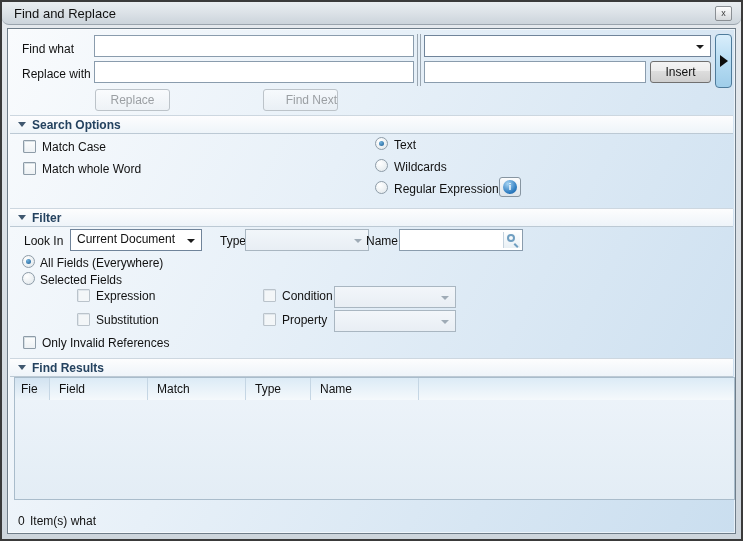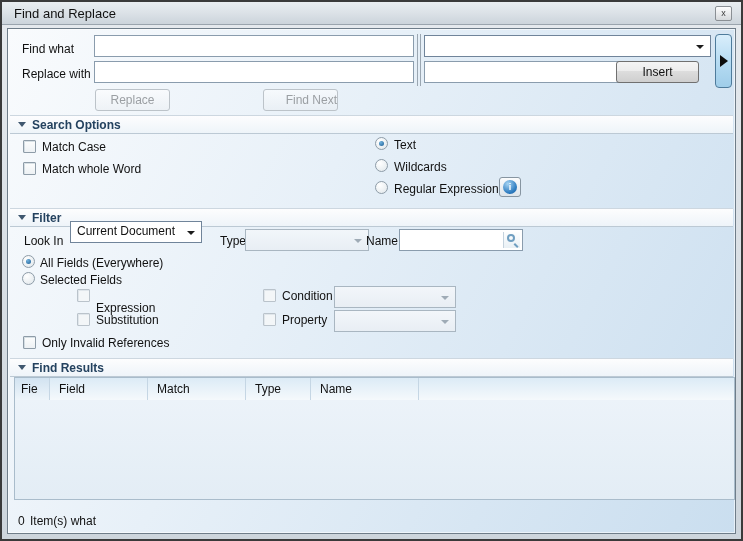--- a/index.html
+++ b/index.html
@@ -6,20 +6,21 @@
   html,body { font-family:"Liberation Sans", sans-serif; }
   .window {
     position:relative; width:743px; height:541px;
     border:2px solid #3a3a3a; background:linear-gradient(#e6eaee,#cdd5dc);
     overflow:hidden;
   }
   .titlebar {
     position:absolute; left:0; top:0; right:0; height:23px;
     background:linear-gradient(#e9edf0 0%, #dde3e8 45%, #ccd4db 100%);
     border-bottom:1px solid #9aa4ad;
+    border-radius:7px;
   }
   .title-text { position:absolute; left:12px; top:4px; font-size:13px; color:#111; }
   .close-btn {
     position:absolute; right:9px; top:4px; width:17px; height:15px;
     border:1px solid #8a8f94; border-radius:2px;
     background:linear-gradient(#fdfdfd,#d6d9dc);
     font-size:9px; line-height:13px; text-align:center; color:#3a3a3a; cursor:default;
   }
   .content {
     position:absolute; left:5px; top:26px; right:5px; bottom:5px;
@@ -133,21 +134,21 @@
       <span></span>
       <span class="combo-arrow"></span>
     </div>
     <div class="expand-btn" style="left:707px; top:5px;">
       <span class="tri-right"></span>
     </div>
 
     <span class="lbl abs" style="left:14px; top:38px;">Replace with</span>
     <input class="txtinput" style="left: 86px; top: 32px; width: 320px;" value="">
     <input class="txtinput" style="left: 416px; top: 32px; width: 222px;" value="">
-    <div class="btn" style="left:608px; top:32px; width:83px;">Insert</div>
+    <div class="btn" style="left:642px; top:32px; width:61px;">Insert</div>
 
     <div class="btn disabled" style="left:87px; top:60px; width:75px;">Replace</div>
     <div class="btn disabled" style="left:255px; top:60px; width:75px;text-align:right;">Find Next</div>
 
     <div class="section-hdr" style="top:86px;">
       <span class="tri-down"></span>
       <span class="hdr-text">Search Options</span>
     </div>
 
     <span class="checkbox" style="left:15px; top:111px;"></span>
@@ -164,21 +165,21 @@
     <div class="help-btn" style="left:491px; top:148px;">
       <span class="info-icon">i</span>
     </div>
 
     <div class="section-hdr" style="top:179px;">
       <span class="tri-down"></span>
       <span class="hdr-text">Filter</span>
     </div>
 
     <span class="lbl abs" style="left:16px; top:205px;">Look In</span>
-    <div class="combo" style="left:62px; top:192px; width:132px;">
+    <div class="combo" style="left:62px; top:200px; width:132px;">
       <span>Current Document</span>
       <span class="combo-arrow"></span>
     </div>
     <span class="lbl abs" style="left:212px; top:205px;">Type</span>
     <div class="combo disabled" style="left:237px; top:200px; width:124px;">
       <span></span>
       <span class="combo-arrow"></span>
     </div>
     <span class="lbl abs" style="left:358px; top:205px;">Name</span>
     <div class="txtinput" style="left:391px; top:200px; width:124px;">
@@ -188,21 +189,21 @@
         <span class="mag-handle"></span>
       </span>
     </div>
 
     <span class="radio selected" style="left:14px; top:226px;"></span>
     <span class="lbl abs" style="left:32px; top:227px;">All Fields (Everywhere)</span>
     <span class="radio" style="left:14px; top:243px;"></span>
     <span class="lbl abs" style="left:32px; top:244px;">Selected Fields</span>
 
     <span class="checkbox disabled" style="left:69px; top:260px;"></span>
-    <span class="lbl abs" style="left:88px; top:272px;">Expression</span>
+    <span class="lbl abs" style="left:88px; top:260px;">Expression</span>
     <span class="checkbox disabled" style="left:255px; top:260px;"></span>
     <span class="lbl abs" style="left:274px; top:260px;">Condition</span>
     <div class="combo disabled" style="left:326px; top:257px; width:122px;">
       <span></span>
       <span class="combo-arrow"></span>
     </div>
 
     <span class="checkbox disabled" style="left:69px; top:284px;"></span>
     <span class="lbl abs" style="left:88px; top:284px;">Substitution</span>
     <span class="checkbox disabled" style="left:255px; top:284px;"></span>

